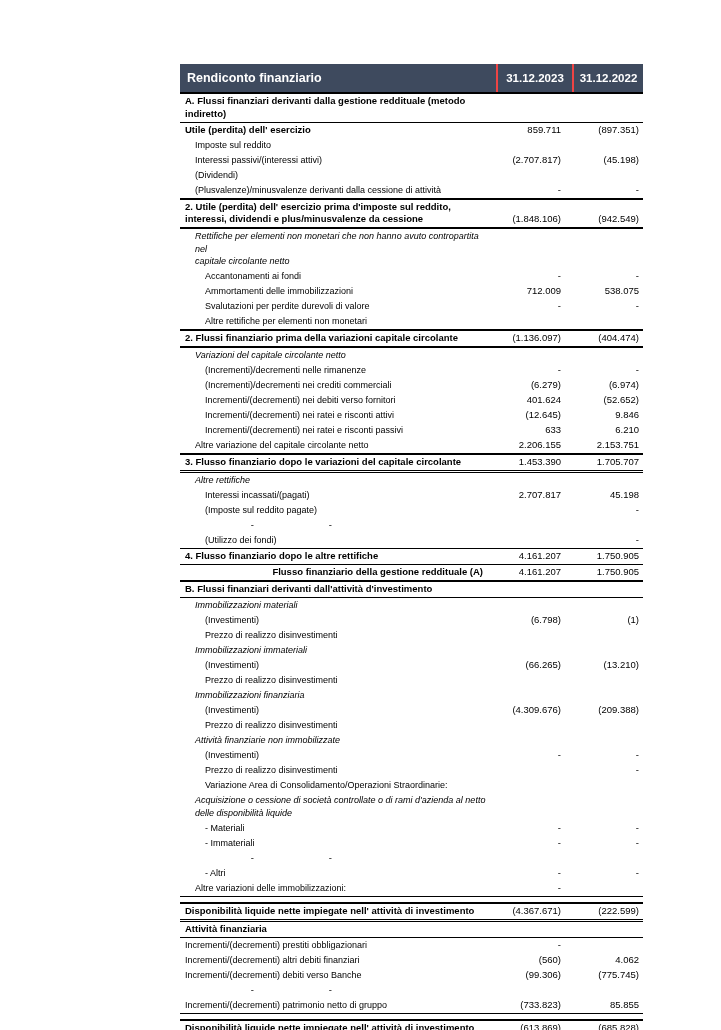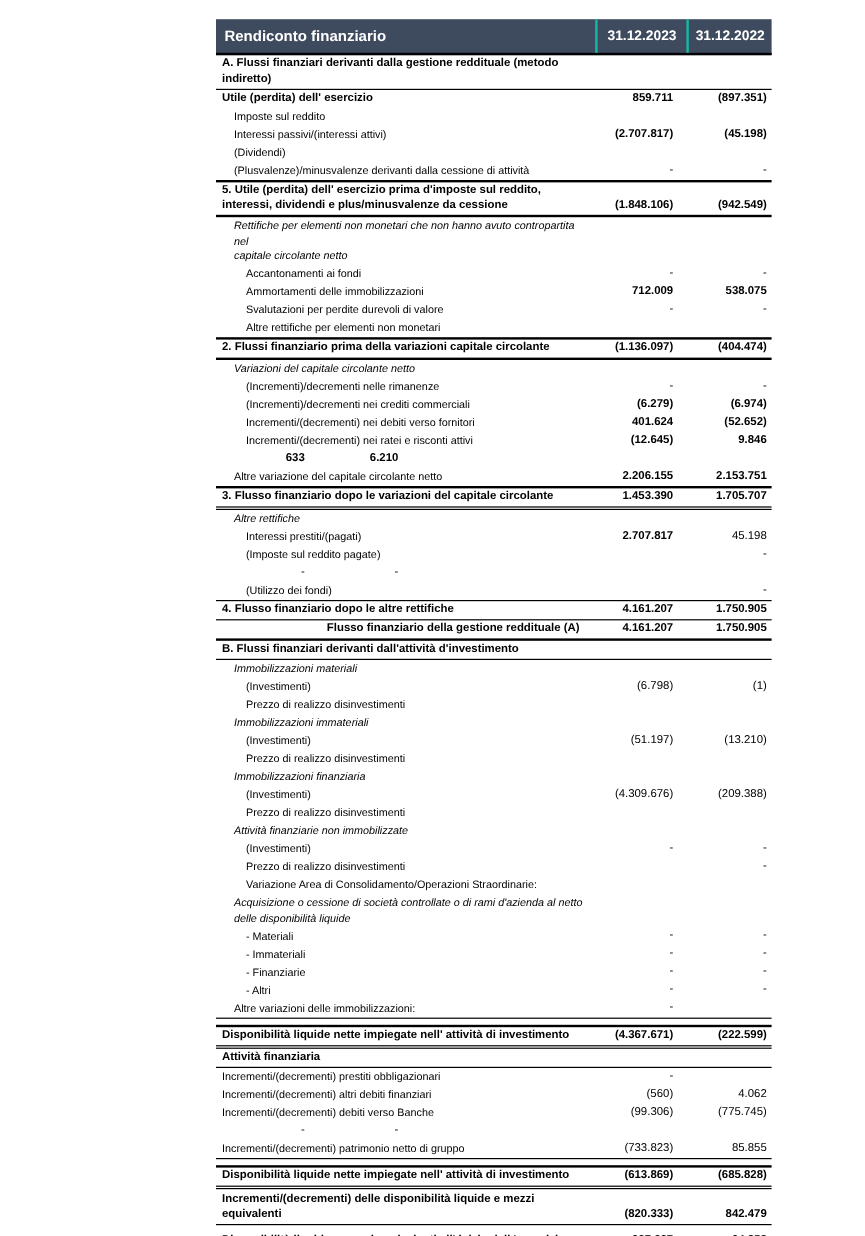--- a/index.html
+++ b/index.html
@@ -1,34 +1,34 @@
 <!DOCTYPE html>
 <html><head>
 <meta charset="utf-8">
 <style>
   html,body{margin:0;padding:0;background:#fff;}
   .page{position:relative;width:721px;height:1030px;background:#ffffff;overflow:hidden;
         font-family:"Liberation Sans",sans-serif;color:#000;}
   .table{position:absolute;left:180px;top:16px;width:463px;}
-  .thead{display:flex;align-items:stretch;background:#3E4A5E;height:28px;border-bottom:2px solid #000;}
+  .thead{display:flex;align-items:stretch;background:#3E4A5E;height:28px;border-bottom:2px solid #000;margin-top:48px;}
   .th{display:flex;align-items:center;color:#fff;font-weight:bold;}
   .th.title{flex:1;font-size:12.5px;padding-left:7px;}
-  .th.col{width:74px;font-size:11.5px;justify-content:center;border-left:2px solid #14b8a6;}
+  .th.col{width:74px;font-size:11.5px;justify-content:center;border-left:2px solid #ef4444;}
   .th.col.c2{width:69px;}
   .tbody{width:100%;}
   .row{display:flex;align-items:flex-end;font-size:9px;line-height:12.5px;padding:1px 0 1.5px;}
   .lbl{flex:1;white-space:pre-line;padding-left:5px;min-width:0;}
   .ind1 .lbl{padding-left:15px;}
   .ind2 .lbl{padding-left:25px;}
   .section .lbl{font-weight:bold;font-size:9.5px;}
   .italic .lbl{font-style:italic;}
   .tright .lbl{text-align:right;font-weight:bold;font-size:9.5px;padding-right:4px;}
   .val{width:74px;text-align:right;padding-right:9px;font-size:9.5px;flex:none;}
   .val.v2{width:69px;padding-right:4px;}
-  .val.b{font-weight:bold;}
+  .val.b{font-weight:normal;}
   .bt-thick{border-top:2px solid #000;}
   .bb-thin{border-bottom:1px solid #000;}
   .bb-thick{border-bottom:2px solid #000;}
   .bb-double{border-bottom:3px double #000;}
 </style>
 </head>
 <body>
 
 <div class="page">
   <div class="table">
@@ -63,21 +63,21 @@
           <span class="lbl">(Dividendi)</span>
           <span class="val v1"></span>
           <span class="val v2"></span>
         </div>
         <div class="row plain ind1 bb-thick">
           <span class="lbl">(Plusvalenze)/minusvalenze derivanti dalla cessione di attività</span>
           <span class="val v1">-</span>
           <span class="val v2">-</span>
         </div>
         <div class="row section ind0 bb-thick">
-          <span class="lbl">5. Utile (perdita) dell' esercizio prima d'imposte sul reddito,
+          <span class="lbl">2. Utile (perdita) dell' esercizio prima d'imposte sul reddito,
 interessi, dividendi e plus/minusvalenze da cessione</span>
           <span class="val v1 b">(1.848.106)</span>
           <span class="val v2 b">(942.549)</span>
         </div>
         <div class="row italic ind1">
           <span class="lbl">Rettifiche per elementi non monetari che non hanno avuto contropartita nel
 capitale circolante netto</span>
           <span class="val v1"></span>
           <span class="val v2"></span>
         </div>
@@ -125,40 +125,41 @@
           <span class="lbl">Incrementi/(decrementi) nei debiti verso fornitori</span>
           <span class="val v1 b">401.624</span>
           <span class="val v2 b">(52.652)</span>
         </div>
         <div class="row plain ind2">
           <span class="lbl">Incrementi/(decrementi) nei ratei e risconti attivi</span>
           <span class="val v1 b">(12.645)</span>
           <span class="val v2 b">9.846</span>
         </div>
         <div class="row plain ind2">
+          <span class="lbl">Incrementi/(decrementi) nei ratei e risconti passivi</span>
           <span class="val v1 b">633</span>
           <span class="val v2 b">6.210</span>
         </div>
         <div class="row plain ind1 bb-thick">
           <span class="lbl">Altre variazione del capitale circolante netto</span>
           <span class="val v1 b">2.206.155</span>
           <span class="val v2 b">2.153.751</span>
         </div>
         <div class="row section ind0 bb-double">
           <span class="lbl">3. Flusso finanziario dopo le variazioni del capitale circolante</span>
           <span class="val v1 b">1.453.390</span>
           <span class="val v2 b">1.705.707</span>
         </div>
         <div class="row italic ind1">
           <span class="lbl">Altre rettifiche</span>
           <span class="val v1"></span>
           <span class="val v2"></span>
         </div>
         <div class="row plain ind2">
-          <span class="lbl">Interessi prestiti/(pagati)</span>
+          <span class="lbl">Interessi incassati/(pagati)</span>
           <span class="val v1 b">2.707.817</span>
           <span class="val v2">45.198</span>
         </div>
         <div class="row plain ind2">
           <span class="lbl">(Imposte sul reddito pagate)</span>
           <span class="val v1"></span>
           <span class="val v2">-</span>
         </div>
         <div class="row plain ind2">
           <span class="val v1">-</span>
@@ -199,21 +200,21 @@
           <span class="val v1"></span>
           <span class="val v2"></span>
         </div>
         <div class="row italic ind1">
           <span class="lbl">Immobilizzazioni immateriali</span>
           <span class="val v1"></span>
           <span class="val v2"></span>
         </div>
         <div class="row plain ind2">
           <span class="lbl">(Investimenti)</span>
-          <span class="val v1">(51.197)</span>
+          <span class="val v1">(66.265)</span>
           <span class="val v2">(13.210)</span>
         </div>
         <div class="row plain ind2">
           <span class="lbl">Prezzo di realizzo disinvestimenti</span>
           <span class="val v1"></span>
           <span class="val v2"></span>
         </div>
         <div class="row italic ind1">
           <span class="lbl">Immobilizzazioni finanziaria</span>
           <span class="val v1"></span>
@@ -259,21 +260,20 @@
           <span class="lbl">- Materiali</span>
           <span class="val v1">-</span>
           <span class="val v2">-</span>
         </div>
         <div class="row plain ind2">
           <span class="lbl">- Immateriali</span>
           <span class="val v1">-</span>
           <span class="val v2">-</span>
         </div>
         <div class="row plain ind2">
-          <span class="lbl">- Finanziarie</span>
           <span class="val v1">-</span>
           <span class="val v2">-</span>
         </div>
         <div class="row plain ind2">
           <span class="lbl">- Altri</span>
           <span class="val v1">-</span>
           <span class="val v2">-</span>
         </div>
         <div class="row plain ind1 bb-thin">
           <span class="lbl">Altre variazioni delle immobilizzazioni:</span>

